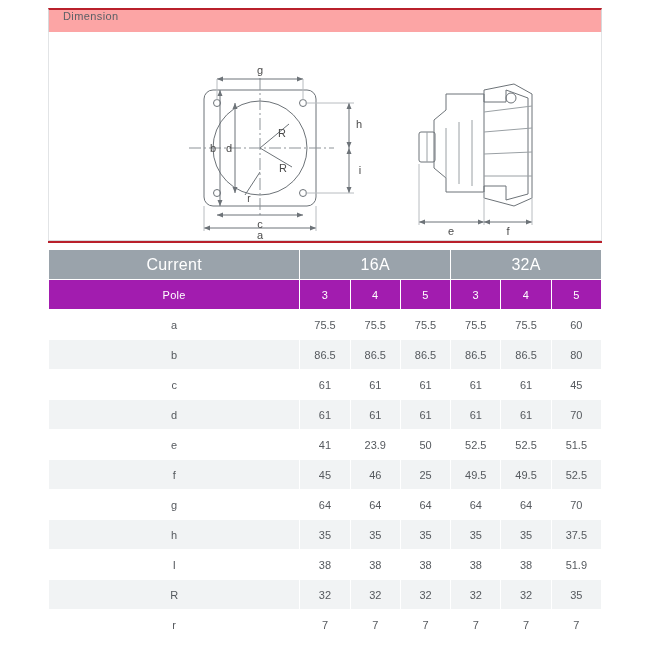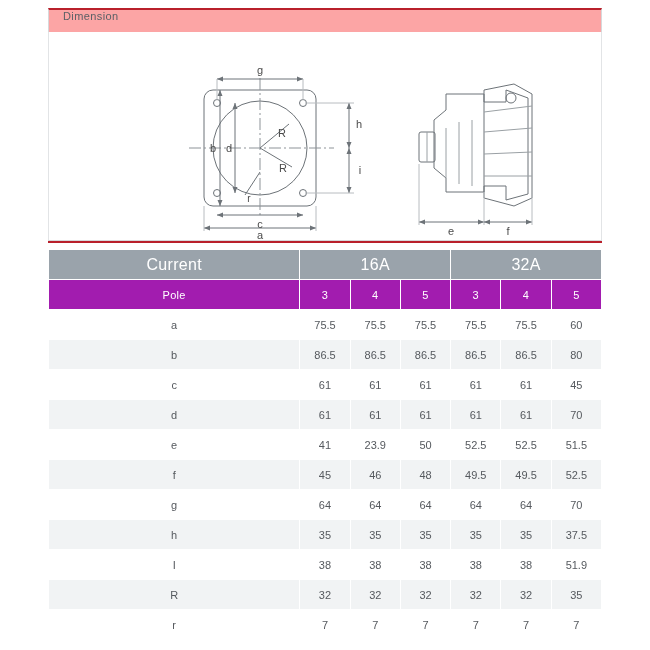--- a/index.html
+++ b/index.html
@@ -256,21 +256,21 @@
         <td class="cell">23.9</td>
         <td class="cell">50</td>
         <td class="cell">52.5</td>
         <td class="cell">52.5</td>
         <td class="cell">51.5</td>
       </tr>
       <tr class="row-even">
         <td class="first">f</td>
         <td class="cell">45</td>
         <td class="cell">46</td>
-        <td class="cell">48</td>
+        <td class="cell">25</td>
         <td class="cell">49.5</td>
         <td class="cell">49.5</td>
         <td class="cell">52.5</td>
       </tr>
       <tr class="row-odd">
         <td class="first">g</td>
         <td class="cell">64</td>
         <td class="cell">64</td>
         <td class="cell">64</td>
         <td class="cell">64</td>

